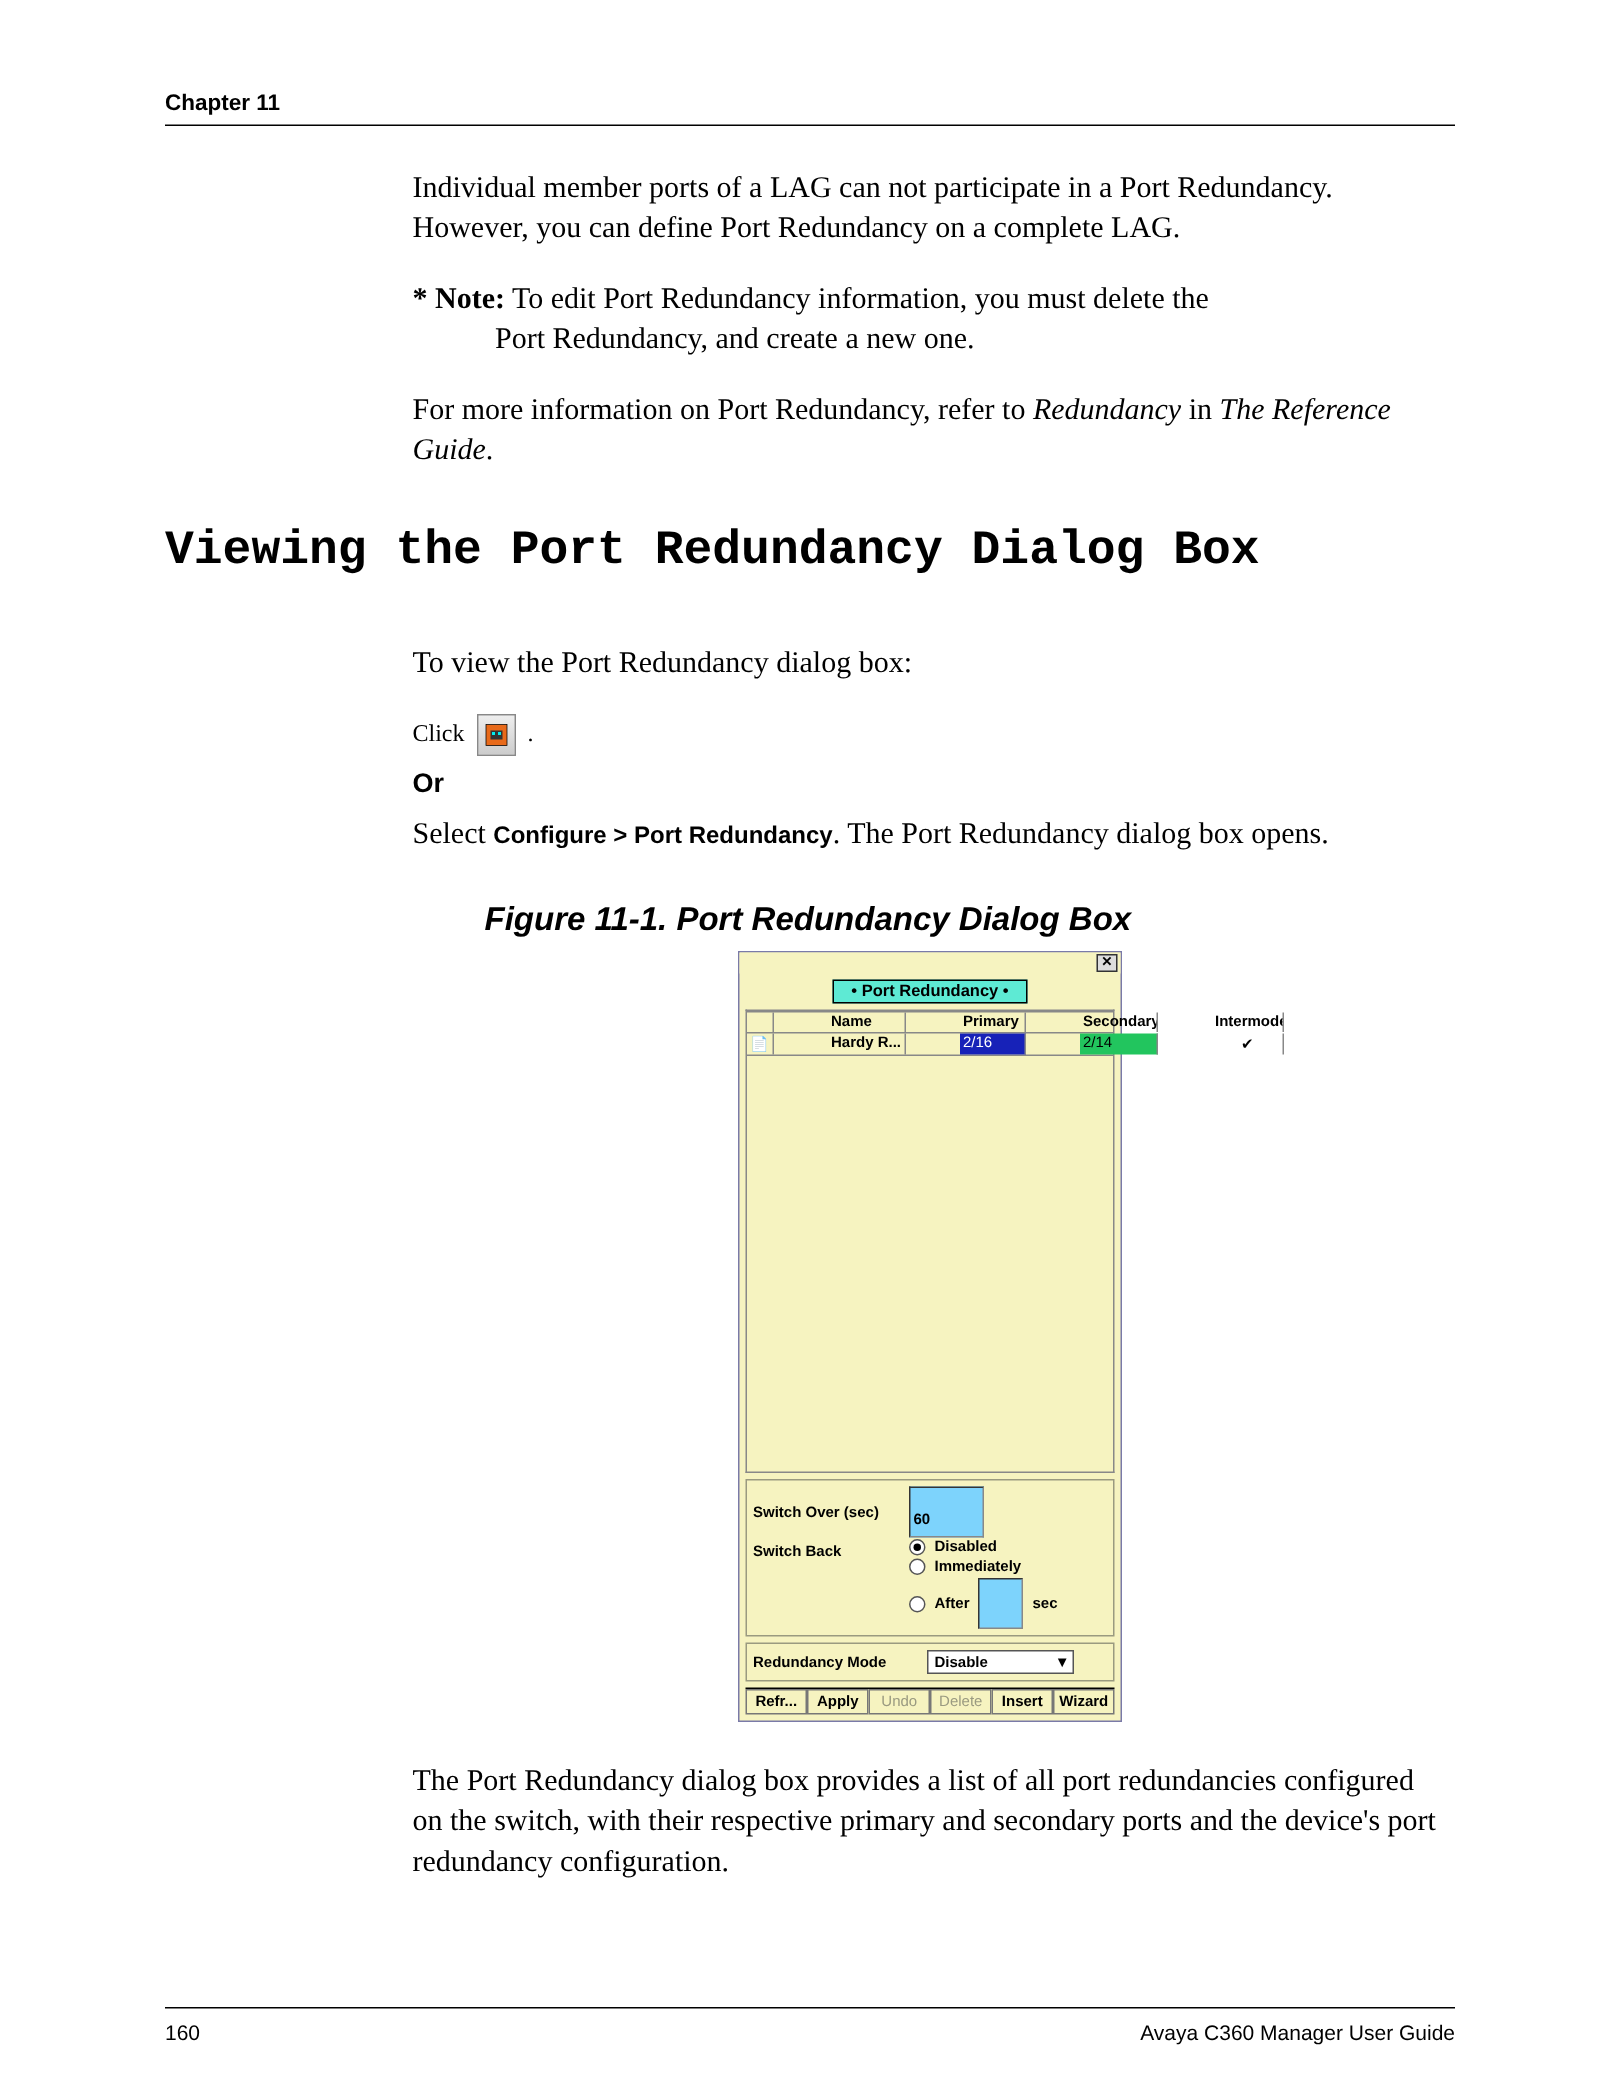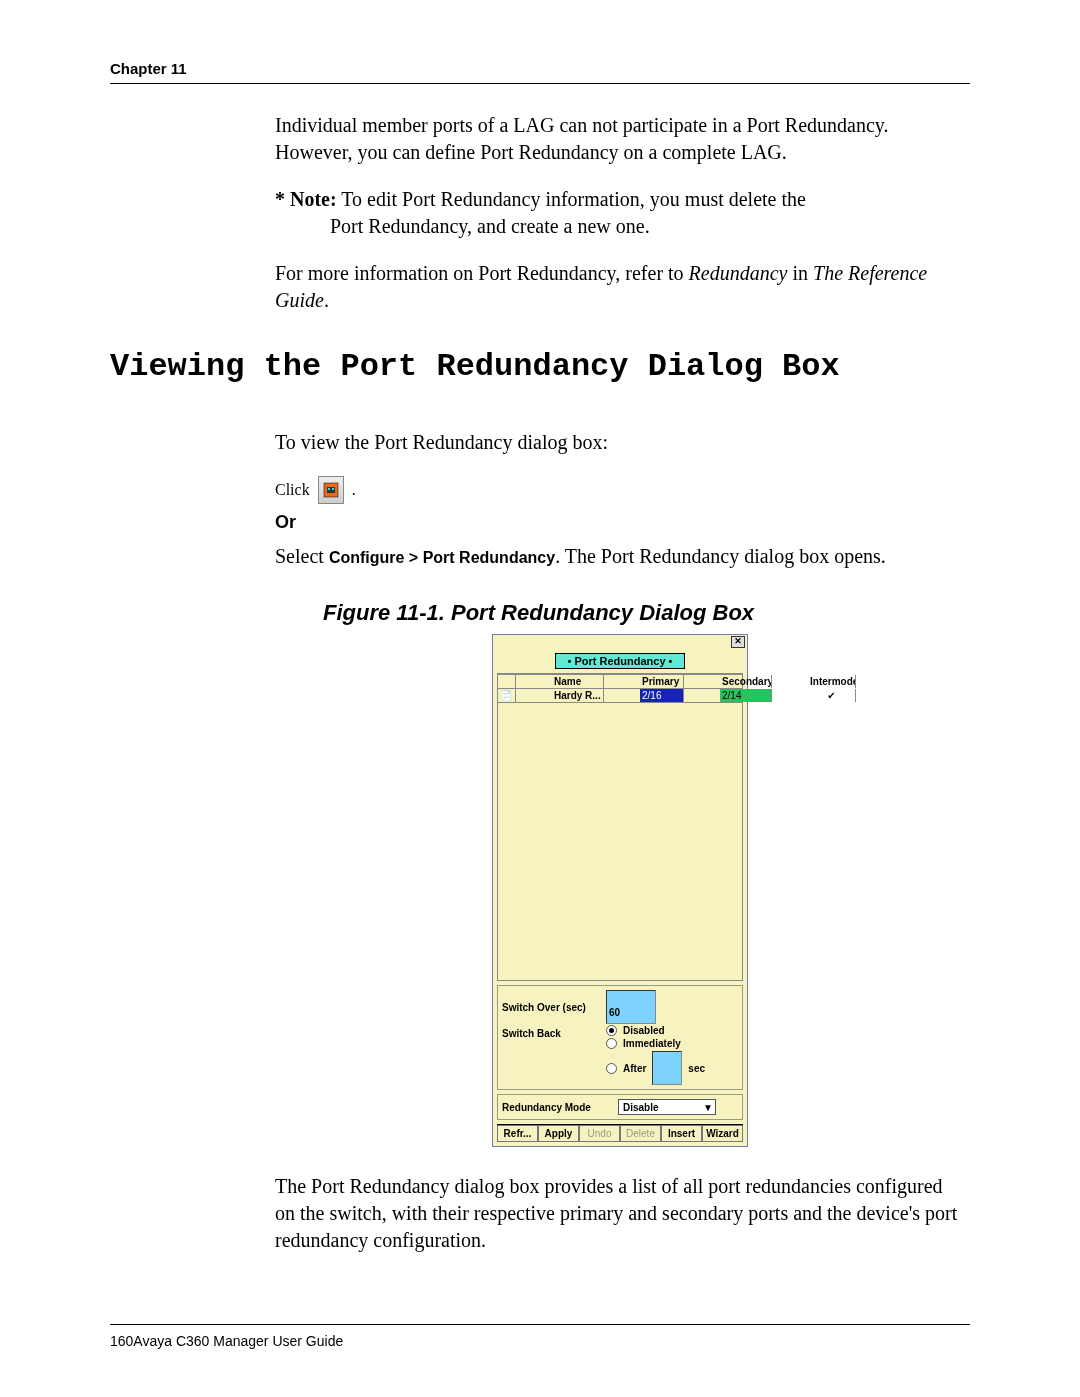--- a/index.html
+++ b/index.html
@@ -210,27 +210,27 @@
     background: #f6f3c0;
     font-size: 10px;
     font-weight: bold;
     text-align: center;
     padding: 2px 0;
     overflow: hidden;
   }
   .dbtn.disabled { color: #9a9a80; font-weight: normal; }
   .footer {
     position: absolute;
-    bottom: 48px;
+    bottom: 34px;
     left: 110px;
     right: 110px;
     border-top: 1px solid #000;
     padding-top: 8px;
     display: flex;
-    justify-content: flex-start;
+    justify-content: space-between;
     font-family: Arial, Helvetica, sans-serif;
     font-size: 14px;
   }
   .radio-line{display:flex;align-items:center;gap:6px;}
 </style>
 </head>
 <body>
 
 <div class="page">
   <div class="header">Chapter 11</div>

